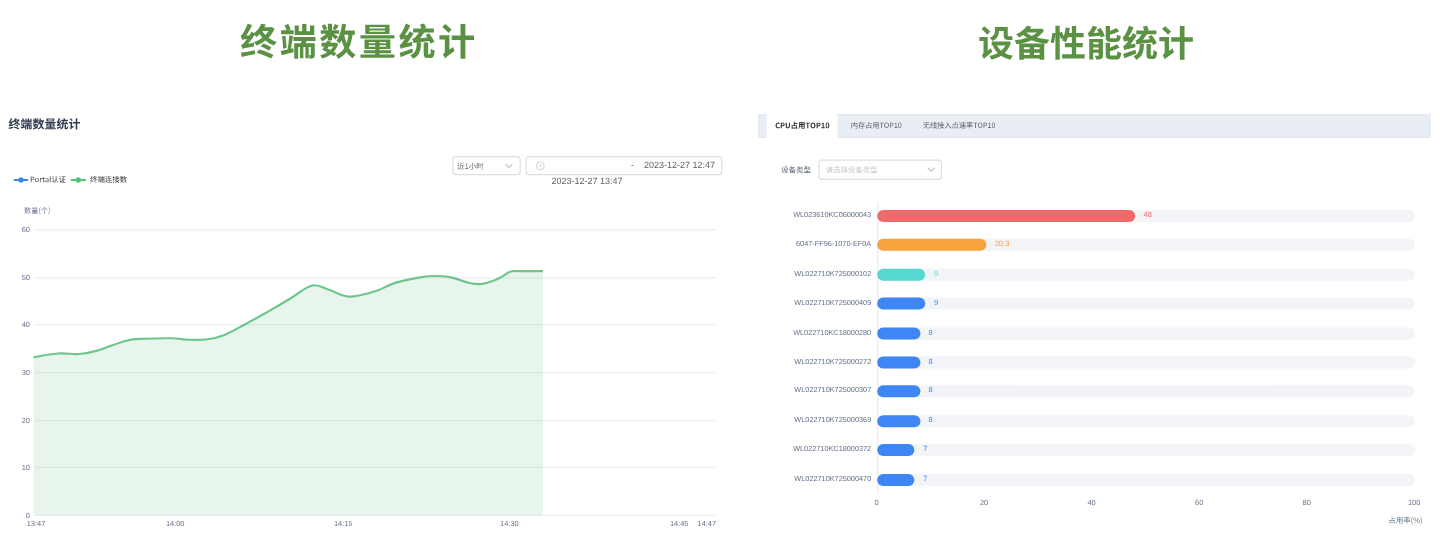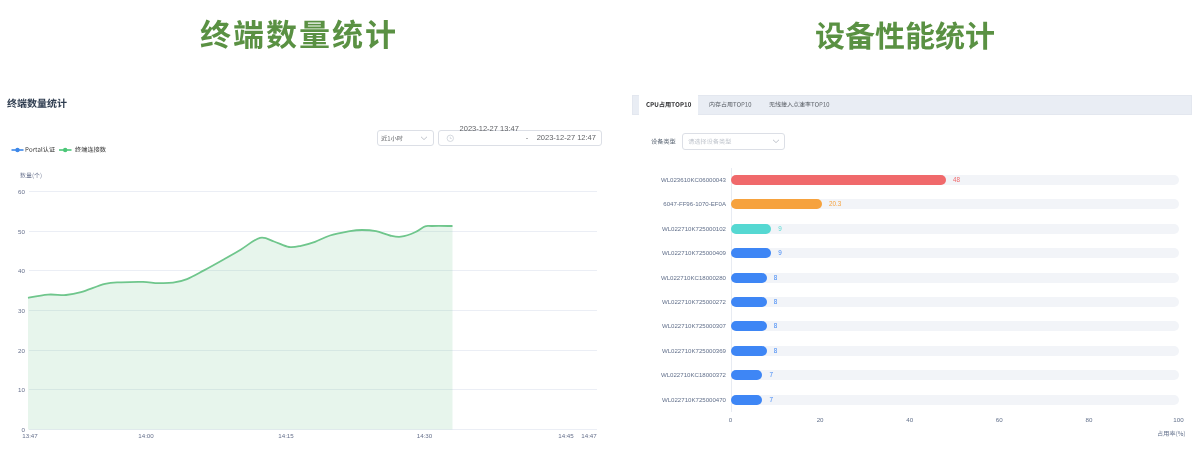--- a/index.html
+++ b/index.html
@@ -18,21 +18,21 @@
     <path transform="translate(0,6.8)" d="M0.5 -4.9C0.8 -4.5 1.2 -4.1 1.4 -3.8L1.8 -4.0C1.6 -4.3 1.2 -4.8 0.9 -5.1ZM5.4 -5.2C4.7 -5.0 3.6 -4.9 2.6 -4.8V-3.5C2.6 -2.7 2.5 -1.6 2.0 -0.7C2.1 -0.7 2.3 -0.6 2.4 -0.5C2.8 -1.2 3.0 -2.1 3.0 -2.9H4.3V-0.5H4.8V-2.9H5.9V-3.4H3.0V-3.5V-4.5C4.0 -4.5 5.0 -4.6 5.8 -4.9ZM1.6 -3.0H0.3V-2.5H1.2V-0.8C0.9 -0.7 0.6 -0.4 0.2 -0.0L0.6 0.4C0.9 -0.0 1.2 -0.4 1.4 -0.4C1.5 -0.4 1.7 -0.2 2.0 -0.0C2.4 0.2 2.9 0.3 3.7 0.3C4.3 0.3 5.4 0.3 5.8 0.2C5.9 0.1 5.9 -0.1 6.0 -0.2C5.4 -0.2 4.5 -0.1 3.7 -0.1C3.0 -0.1 2.5 -0.2 2.1 -0.4C1.9 -0.5 1.7 -0.7 1.6 -0.7Z M6.7 0.0H9.2V-0.5H8.3V-4.5H7.9C7.6 -4.4 7.4 -4.3 7.0 -4.2V-3.9H7.8V-0.5H6.7Z M12.5 -5.1V-0.1C12.5 -0.0 12.5 0.0 12.3 0.0C12.2 0.0 11.8 0.0 11.3 0.0C11.4 0.1 11.5 0.4 11.5 0.5C12.1 0.5 12.5 0.5 12.7 0.4C12.9 0.3 13.0 0.2 13.0 -0.1V-5.1ZM14.0 -3.5C14.5 -2.6 15.0 -1.5 15.2 -0.8L15.7 -1.0C15.5 -1.7 15.0 -2.8 14.5 -3.7ZM10.9 -3.7C10.7 -2.8 10.4 -1.8 9.8 -1.1C10.0 -1.0 10.2 -0.9 10.3 -0.9C10.8 -1.5 11.2 -2.7 11.4 -3.6Z M18.8 -2.8C19.1 -2.3 19.5 -1.7 19.7 -1.3L20.1 -1.5C19.9 -1.9 19.5 -2.5 19.2 -3.0ZM17.8 -2.5V-1.1H16.8V-2.5ZM17.8 -2.9H16.8V-4.3H17.8ZM16.3 -4.7V-0.2H16.8V-0.7H18.3V-4.7ZM20.6 -5.2V-4.0H18.6V-3.5H20.6V-0.2C20.6 -0.1 20.5 -0.0 20.4 -0.0C20.3 -0.0 19.8 -0.0 19.3 -0.0C19.4 0.1 19.5 0.3 19.5 0.4C20.1 0.4 20.5 0.4 20.7 0.3C21.0 0.3 21.0 0.1 21.0 -0.2V-3.5H21.8V-4.0H21.0V-5.2Z" fill="#606266"></path>
   </svg>
 <svg style="position:absolute;left:420px;top:136px" width="8" height="5">
     <path d="M1,0.8 L4,3.6 L7,0.8" stroke="#c0c4cc" fill="none" stroke-width="1"></path>
   </svg>
 <div style="position:absolute;left:437.6px;top:130px;width:164.4px;height:16px;border:1px solid #dcdfe6;border-radius:3px;box-sizing:border-box"></div>
 <svg style="position:absolute;left:446px;top:133.8px" width="9" height="9">
     <circle cx="4.3" cy="4.3" r="3.2" stroke="#ccd0d8" fill="none" stroke-width="0.8"></circle>
     <path d="M4.3,2.7 L4.3,4.5 L5.7,4.5" stroke="#ccd0d8" fill="none" stroke-width="0.7"></path>
   </svg>
-<div class="lib" style="left:459.6px;top:122px;width:70px;height:14px;line-height:14px;font-size:7.5px;color:#606266">2023-12-27 13:47</div>
+<div class="lib" style="left:459.6px;top:144px;width:70px;height:14px;line-height:14px;font-size:7.5px;color:#606266">2023-12-27 13:47</div>
 <div class="lib" style="left:523px;top:131px;width:8px;height:14px;line-height:14px;font-size:7.5px;color:#606266;text-align:center">-</div>
 <div class="lib" style="left:536.7px;top:131px;width:70px;height:14px;line-height:14px;font-size:7.5px;color:#606266">2023-12-27 12:47</div>
 <svg style="position:absolute;left:11px;top:145px" width="64" height="10">
     <path d="M0.5,5 L12.5,5" stroke="#3d87e9" stroke-width="1.6"></path>
     <circle cx="6.5" cy="5" r="2.2" fill="#3d87e9"></circle>
     <path d="M48,5 L60.5,5" stroke="#4cc778" stroke-width="1.6"></path>
     <circle cx="54.2" cy="5" r="2.2" fill="#4cc778"></circle>
   </svg>
 <svg style="position:absolute;left:25.0px;top:145.4px;overflow:visible" width="32.1" height="9.0">
     <path transform="translate(0,6.8)" d="M0.6 0.0H1.2V-1.8H1.9C2.9 -1.8 3.6 -2.3 3.6 -3.2C3.6 -4.2 2.9 -4.5 1.9 -4.5H0.6ZM1.2 -2.3V-4.1H1.8C2.6 -4.1 3.1 -3.9 3.1 -3.2C3.1 -2.6 2.7 -2.3 1.9 -2.3Z M5.8 0.1C6.6 0.1 7.4 -0.6 7.4 -1.7C7.4 -2.8 6.6 -3.5 5.8 -3.5C5.0 -3.5 4.2 -2.8 4.2 -1.7C4.2 -0.6 5.0 0.1 5.8 0.1ZM5.8 -0.4C5.2 -0.4 4.8 -0.9 4.8 -1.7C4.8 -2.5 5.2 -3.0 5.8 -3.0C6.4 -3.0 6.8 -2.5 6.8 -1.7C6.8 -0.9 6.4 -0.4 5.8 -0.4Z M8.3 0.0H8.8V-2.2C9.0 -2.7 9.4 -2.9 9.7 -2.9C9.8 -2.9 9.9 -2.9 10.0 -2.9L10.1 -3.4C10.0 -3.4 9.9 -3.5 9.7 -3.5C9.4 -3.5 9.0 -3.2 8.8 -2.8H8.8L8.7 -3.4H8.3Z M11.7 0.1C11.9 0.1 12.1 0.0 12.3 -0.0L12.2 -0.5C12.1 -0.4 12.0 -0.4 11.8 -0.4C11.5 -0.4 11.3 -0.6 11.3 -1.0V-2.9H12.2V-3.4H11.3V-4.3H10.8L10.8 -3.4L10.3 -3.3V-2.9H10.8V-1.0C10.8 -0.4 11.0 0.1 11.7 0.1Z M13.8 0.1C14.2 0.1 14.6 -0.1 14.9 -0.4H14.9L15.0 0.0H15.4V-2.1C15.4 -2.9 15.1 -3.5 14.3 -3.5C13.7 -3.5 13.2 -3.2 12.9 -3.0L13.2 -2.6C13.4 -2.8 13.8 -3.0 14.2 -3.0C14.7 -3.0 14.9 -2.6 14.9 -2.1C13.4 -2.0 12.8 -1.6 12.8 -0.9C12.8 -0.3 13.2 0.1 13.8 0.1ZM13.9 -0.4C13.6 -0.4 13.3 -0.5 13.3 -0.9C13.3 -1.3 13.7 -1.6 14.9 -1.8V-0.8C14.5 -0.5 14.3 -0.4 13.9 -0.4Z M17.1 0.1C17.2 0.1 17.3 0.1 17.4 0.0L17.3 -0.4C17.3 -0.4 17.2 -0.4 17.2 -0.4C17.1 -0.4 17.1 -0.5 17.1 -0.6V-4.9H16.5V-0.7C16.5 -0.2 16.7 0.1 17.1 0.1Z M18.6 -4.8C18.9 -4.5 19.3 -4.1 19.5 -3.9L19.8 -4.2C19.6 -4.4 19.2 -4.8 18.9 -5.1ZM21.5 -5.2C21.5 -3.1 21.6 -0.9 20.0 0.2C20.1 0.2 20.3 0.4 20.3 0.5C21.2 -0.1 21.6 -1.0 21.8 -2.0C22.0 -1.2 22.5 -0.1 23.3 0.5C23.4 0.4 23.6 0.2 23.7 0.1C22.3 -0.7 22.0 -2.7 22.0 -3.3C22.0 -3.9 22.0 -4.6 22.0 -5.2ZM18.0 -3.3V-2.8H19.0V-0.7C19.0 -0.4 18.8 -0.2 18.7 -0.1C18.8 -0.0 18.9 0.1 18.9 0.2C19.0 0.1 19.2 0.0 20.4 -0.8C20.3 -0.9 20.3 -1.1 20.2 -1.2L19.5 -0.7V-3.3Z M24.5 -4.8C24.8 -4.5 25.3 -4.1 25.5 -3.8L25.8 -4.1C25.6 -4.4 25.2 -4.8 24.8 -5.0ZM26.1 -0.2V0.2H29.8V-0.2H28.4V-2.2H29.6V-2.7H28.4V-4.3H29.7V-4.7H26.3V-4.3H27.9V-0.2H27.1V-3.2H26.6V-0.2ZM24.2 -3.3V-2.8H25.1V-0.7C25.1 -0.3 24.8 -0.1 24.7 0.0C24.8 0.1 24.9 0.2 25.0 0.3C25.1 0.2 25.3 0.1 26.3 -0.8C26.3 -0.9 26.2 -1.0 26.1 -1.2L25.5 -0.7V-3.3Z" fill="#333333"></path>

